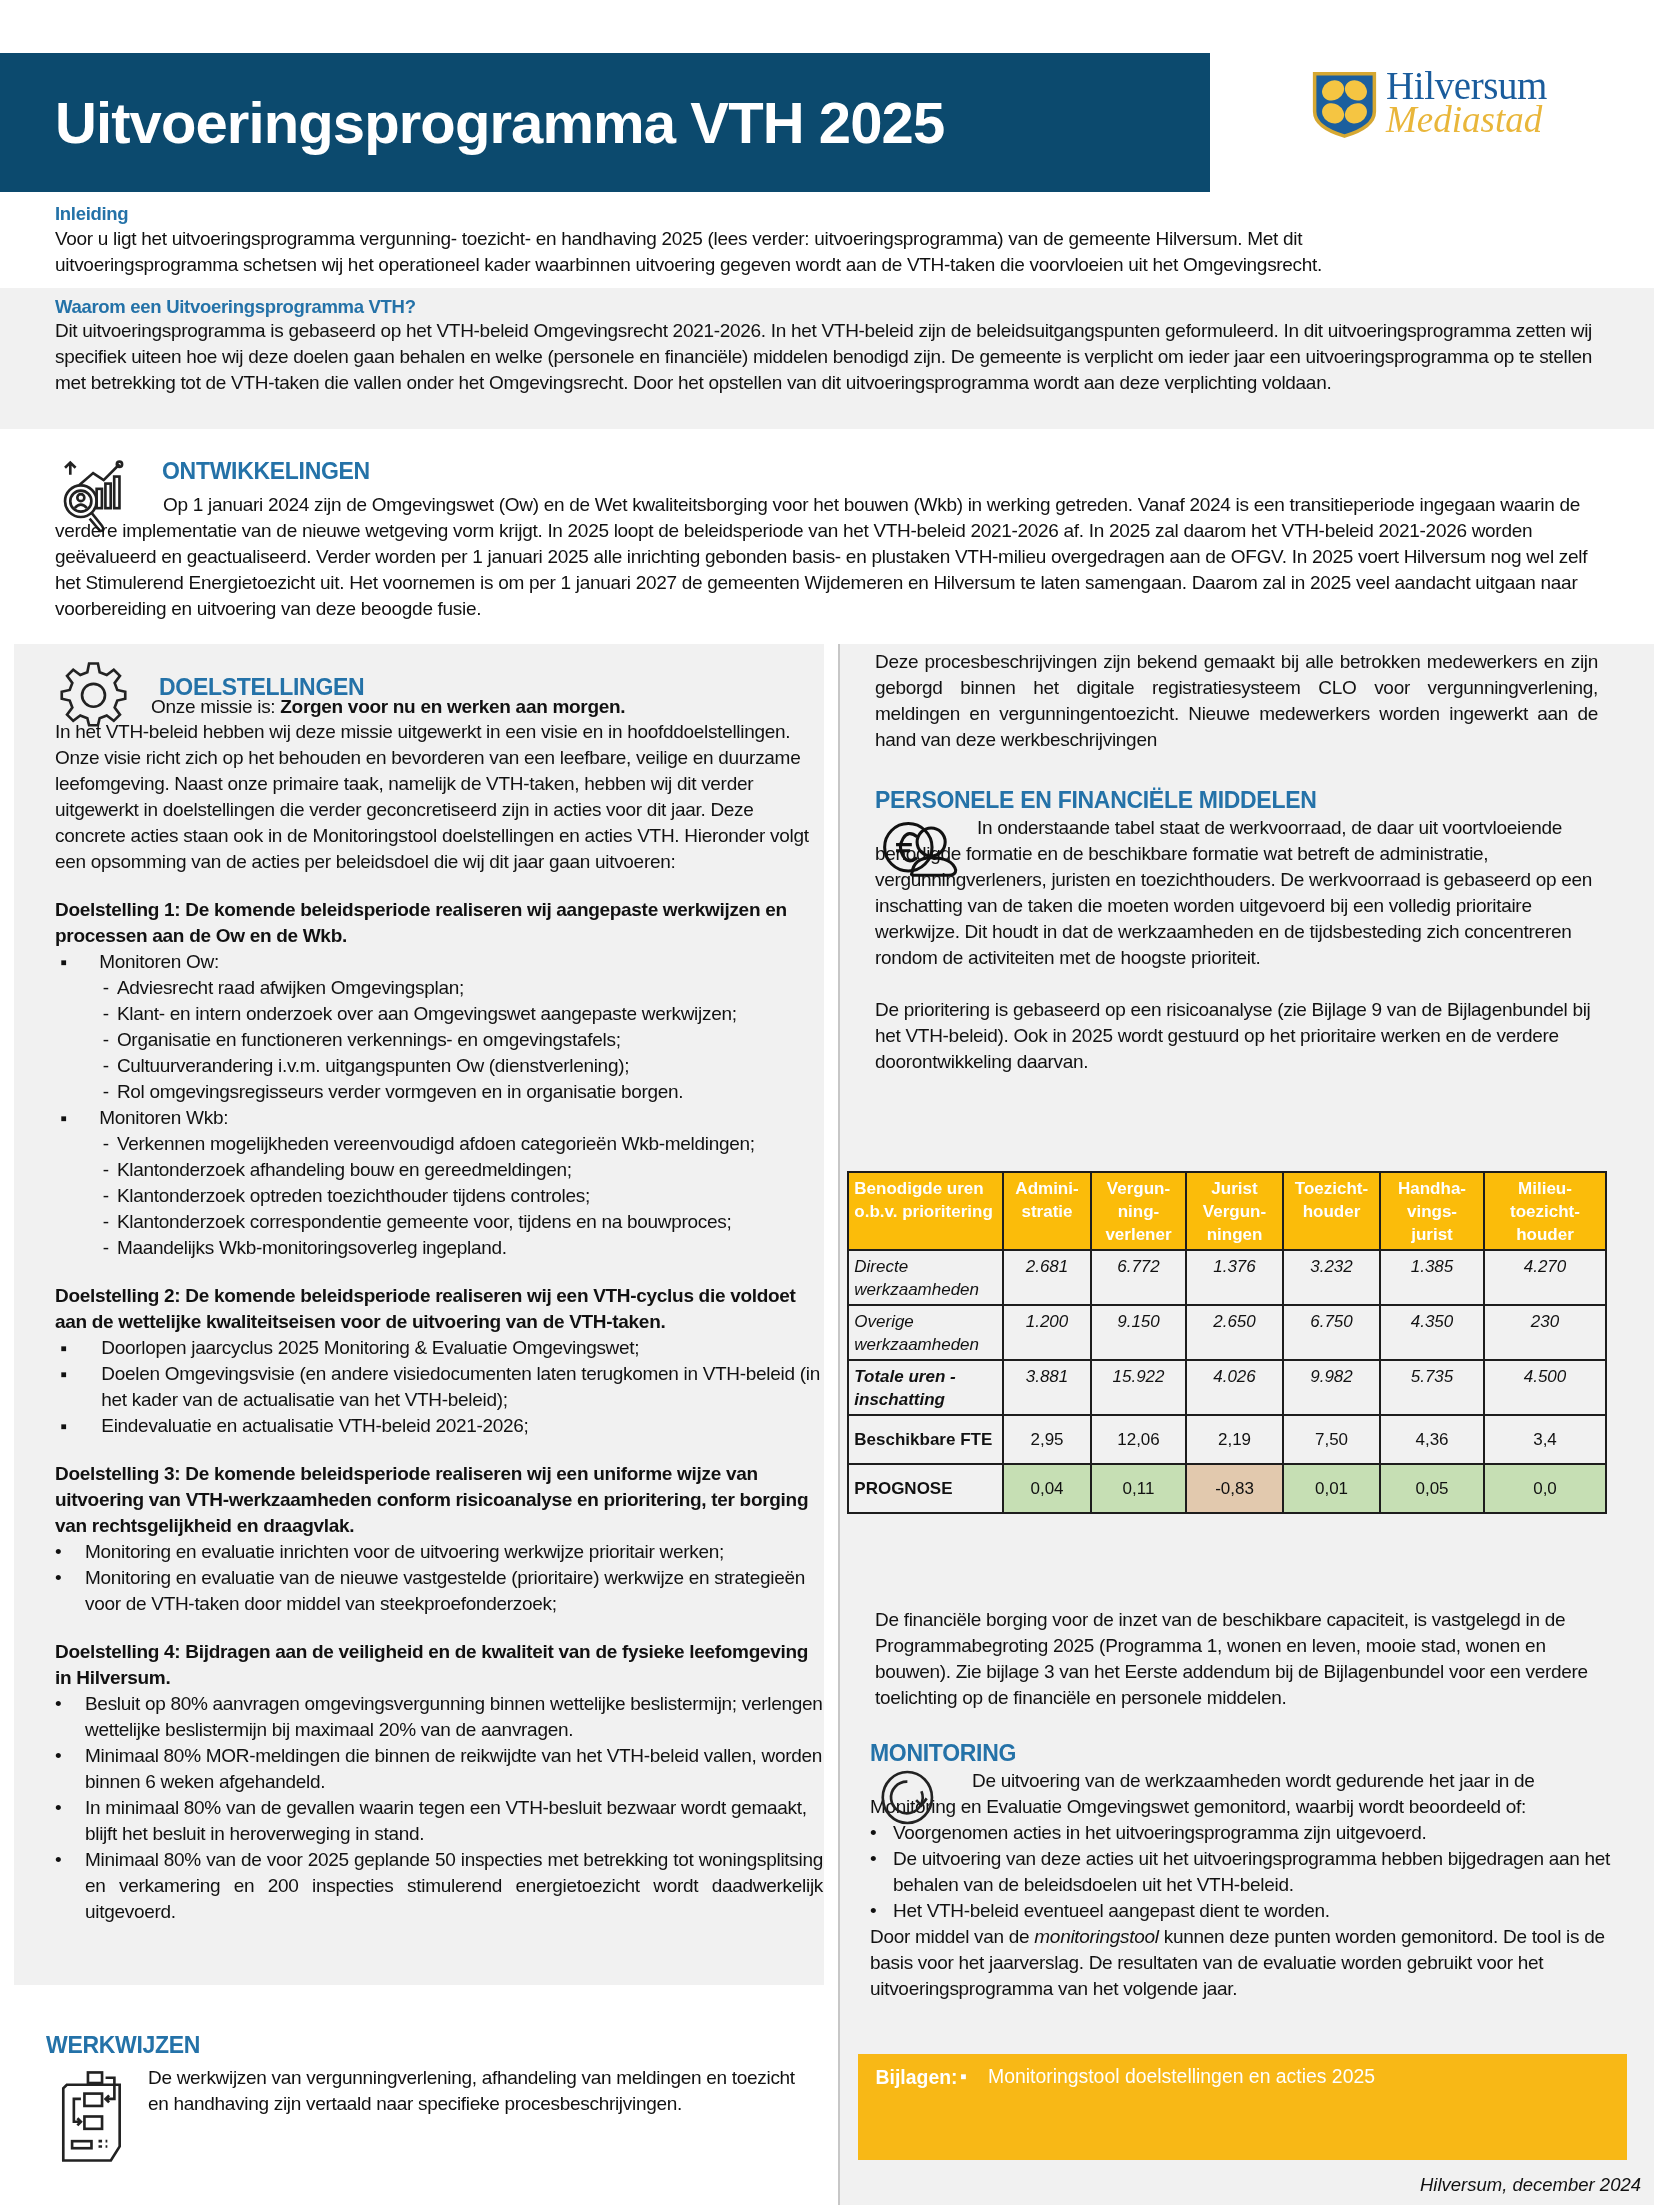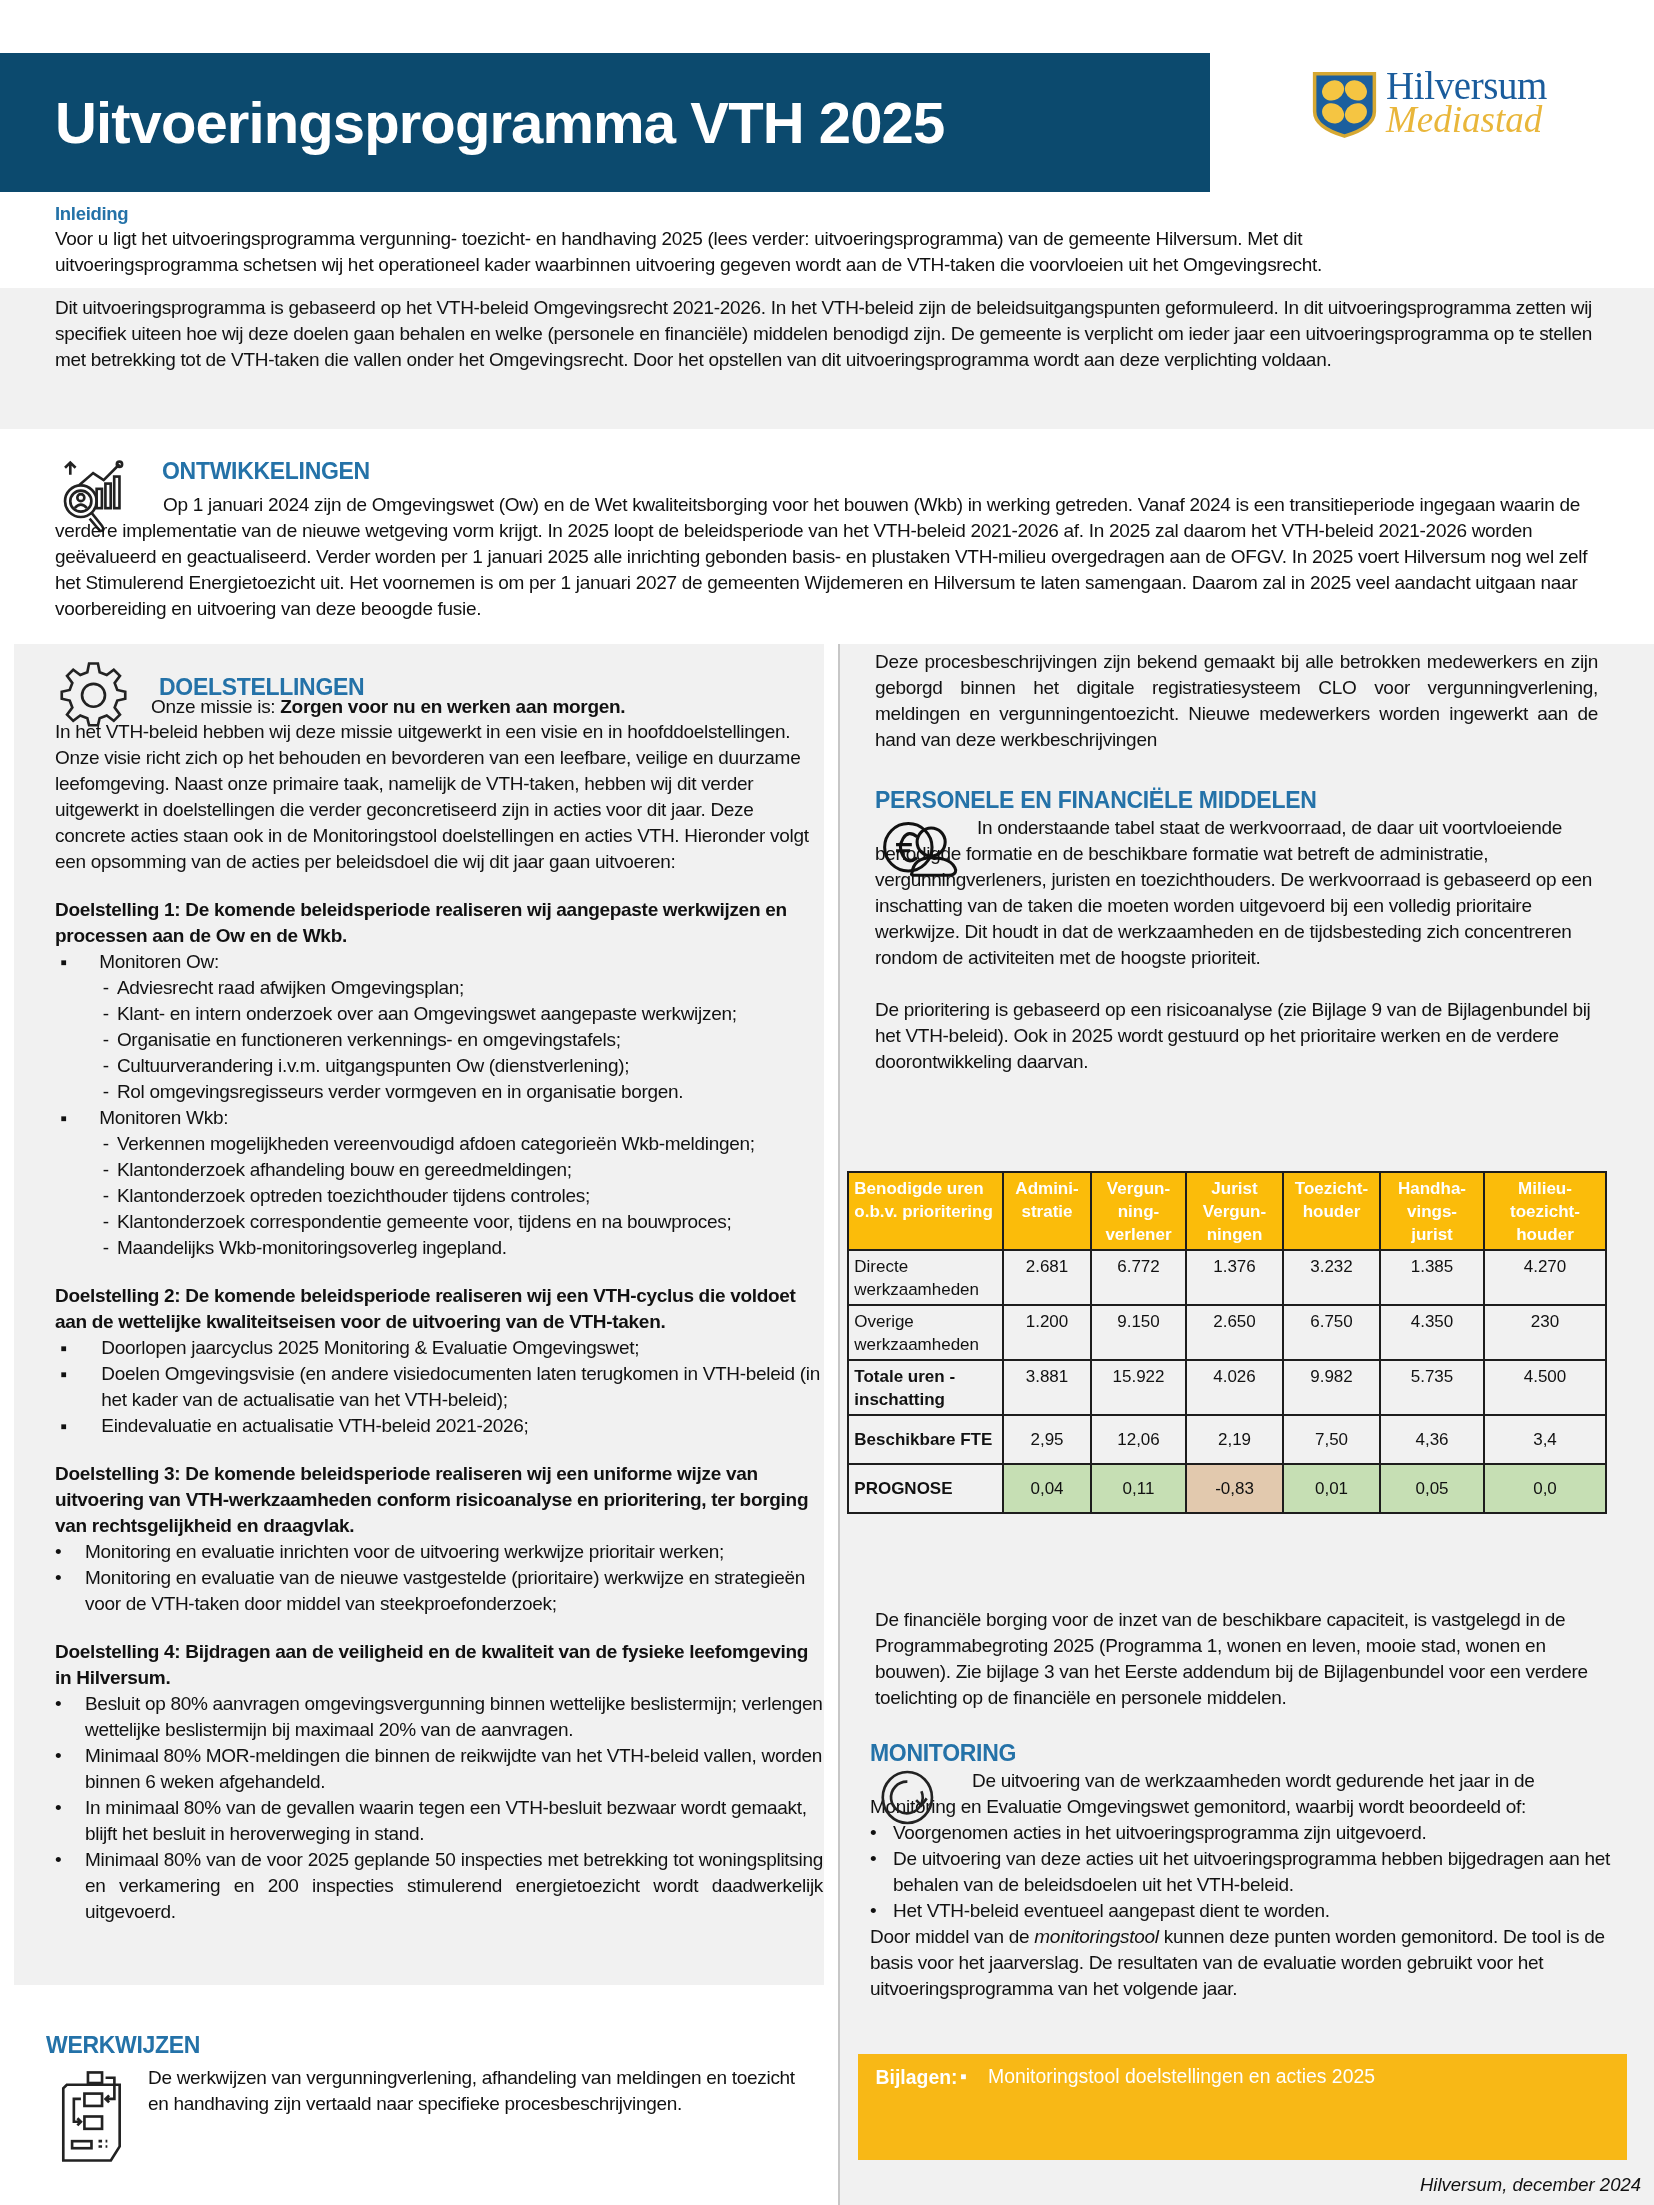--- a/index.html
+++ b/index.html
@@ -67,21 +67,21 @@
   #pers .body { text-indent: 102px; }
   #pers .prio { margin-top: 25.6px; }
 
   table#fte { position: absolute; left: 847px; top: 1171px; width: 759px; border-collapse: collapse; font-size: 17px; line-height: 23px; table-layout: fixed; }
   #fte th, #fte td { border: 2.2px solid #1d1d1d; padding: 3.5px 5.3px; vertical-align: top; }
   #fte th { background: #fbbc0a; color: #ffffff; font-weight: bold; text-align: center; }
   #fte th:first-child { text-align: left; }
   #fte td { text-align: center; background: #f1f1f1; }
   #fte td.rowhead { text-align: left; }
   #fte td.bold { font-weight: bold; }
-  #fte tr.row-tall td { height: 55px; }
+  #fte tr.row-tall td { height: 55px; font-style: italic; }
   #fte tr.row-mid td { height: 49px; vertical-align: middle; }
   #fte td.pos { background: #c6dfb4; }
   #fte td.neg { background: #e2c9ae; }
 
   #fin { left: 875px; top: 1607px; width: 732px; }
   #mon { left: 870px; top: 1738px; width: 741px; }
   #mon h2 { font-size: 23px; line-height: 30px; }
   #mon .icon { position: absolute; left: 10.6px; top: 32px; width: 58px; height: 55px; }
   #mon .body { text-indent: 102px; }
 
@@ -109,20 +109,21 @@
   <div class="name1">Hilversum</div>
   <div class="name2">Mediastad</div>
 </div>
 
 <section id="intro" class="abs">
   <h3 class="blue-h">Inleiding</h3>
   <p class="txt">Voor u ligt het uitvoeringsprogramma vergunning- toezicht- en handhaving 2025 (lees verder: uitvoeringsprogramma) van de gemeente Hilversum. Met dit uitvoeringsprogramma schetsen wij het operationeel kader waarbinnen uitvoering gegeven wordt aan de VTH-taken die voorvloeien uit het Omgevingsrecht.</p>
 </section>
 
 <section id="waarom" class="abs">
+  <h3 class="blue-h">Waarom een Uitvoeringsprogramma VTH?</h3>
   <p class="txt">Dit uitvoeringsprogramma is gebaseerd op het VTH-beleid Omgevingsrecht 2021-2026. In het VTH-beleid zijn de beleidsuitgangspunten geformuleerd. In dit uitvoeringsprogramma zetten wij specifiek uiteen hoe wij deze doelen gaan behalen en welke (personele en financiële) middelen benodigd zijn. De gemeente is verplicht om ieder jaar een uitvoeringsprogramma op te stellen met betrekking tot de VTH-taken die vallen onder het Omgevingsrecht. Door het opstellen van dit uitvoeringsprogramma wordt aan deze verplichting voldaan.</p>
 </section>
 
 <section id="ontw" class="abs">
   <svg class="icon" viewBox="0 0 82 86" fill="none" stroke="#222" stroke-width="3">
     <path d="M14 20 V6 M8 12 L14 6 L20 12"></path>
     <path d="M24 32 L40 18 L52 26 L70 8"></path>
     <circle cx="70" cy="8" r="3"></circle>
     <rect x="44" y="36" width="6" height="22"></rect>
       <rect x="54" y="30" width="6" height="28"></rect>

